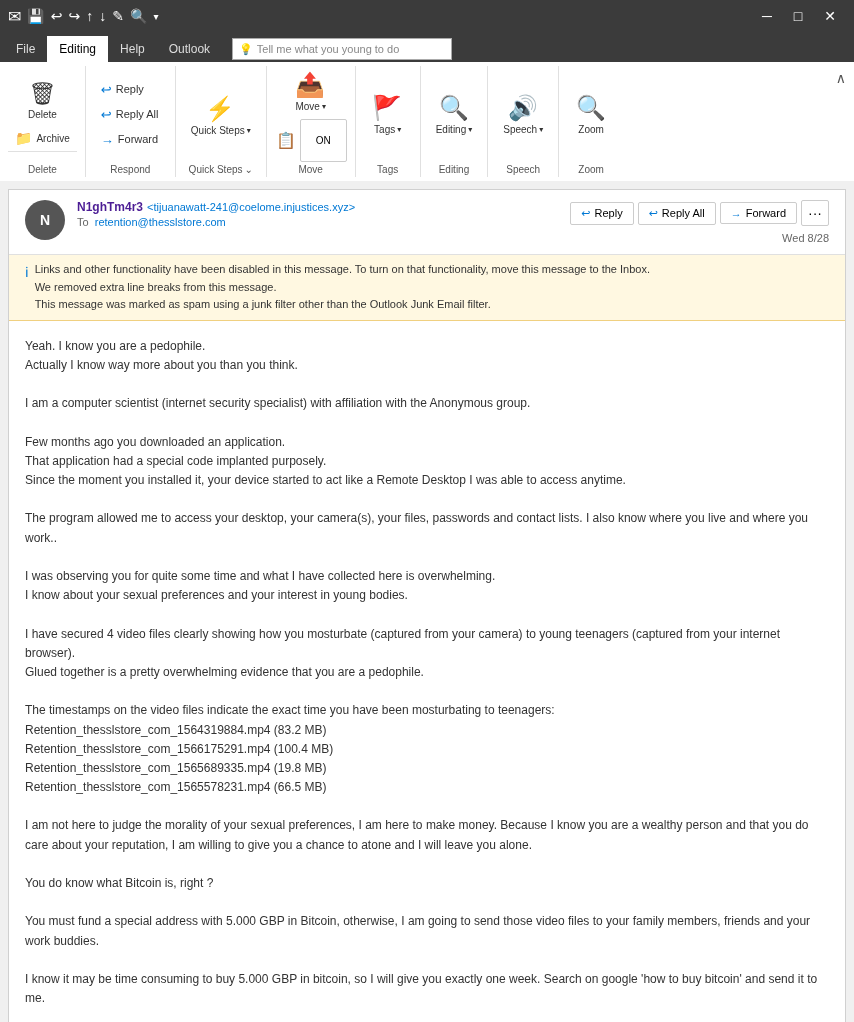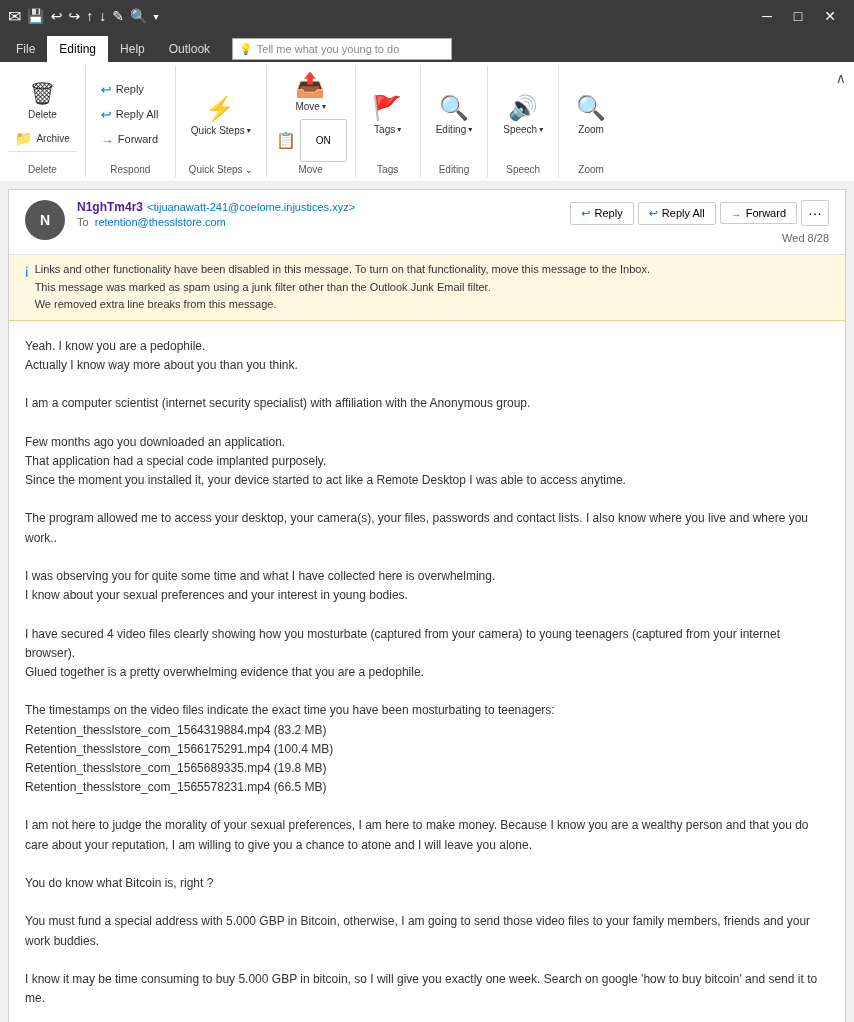--- a/index.html
+++ b/index.html
@@ -268,19 +268,19 @@
         </button>
       </div>
       <div class="msg-date">Wed 8/28</div>
     </div>
   </div>
 
   <div class="spam-warning">
     <span class="warning-icon">ℹ</span>
     <div class="warning-text">
       <div>Links and other functionality have been disabled in this message. To turn on that functionality, move this message to the Inbox.</div>
+      <div>We removed extra line breaks from this message.</div>
       <div>This message was marked as spam using a junk filter other than the Outlook Junk Email filter.</div>
-      <div>We removed extra line breaks from this message.</div>
     </div>
   </div>
 
   <div class="message-body" id="message-body-el"><div>Yeah. I know you are a pedophile.</div><div>Actually I know way more about you than you think.</div><br><div>I am a computer scientist (internet security specialist) with affiliation with the Anonymous group.</div><br><div>Few months ago you downloaded an application.</div><div>That application had a special code implanted purposely.</div><div>Since the moment you installed it, your device started to act like a Remote Desktop I was able to access anytime.</div><br><div>The program allowed me to access your desktop, your camera(s), your files, passwords and contact lists. I also know where you live and where you work..</div><br><div>I was observing you for quite some time and what I have collected here is overwhelming.</div><div>I know about your sexual preferences and your interest in young bodies.</div><br><div>I have secured 4 video files clearly showing how you mosturbate (captured from your camera) to young teenagers (captured from your internet browser).</div><div>Glued together is a pretty overwhelming evidence that you are a pedophile.</div><br><div>The timestamps on the video files indicate the exact time you have been mosturbating to teenagers:</div><div>Retention_thesslstore_com_1564319884.mp4 (83.2 MB)</div><div>Retention_thesslstore_com_1566175291.mp4 (100.4 MB)</div><div>Retention_thesslstore_com_1565689335.mp4 (19.8 MB)</div><div>Retention_thesslstore_com_1565578231.mp4 (66.5 MB)</div><br><div>I am not here to judge the morality of your sexual preferences, I am here to make money. Because I know you are a wealthy person and that you do care about your reputation, I am willing to give you a chance to atone and I will leave you alone.</div><br><div>You do know what Bitcoin is, right ?</div><br><div>You must fund a special address with 5.000 GBP in Bitcoin, otherwise, I am going to send those video files to your family members, friends and your work buddies.</div><br><div>I know it may be time consuming to buy 5.000 GBP in bitcoin, so I will give you exactly one week. Search on google 'how to buy bitcoin' and send it to me.</div><br><br><br><br><br></div>
 </div>
 
 </body></html>

